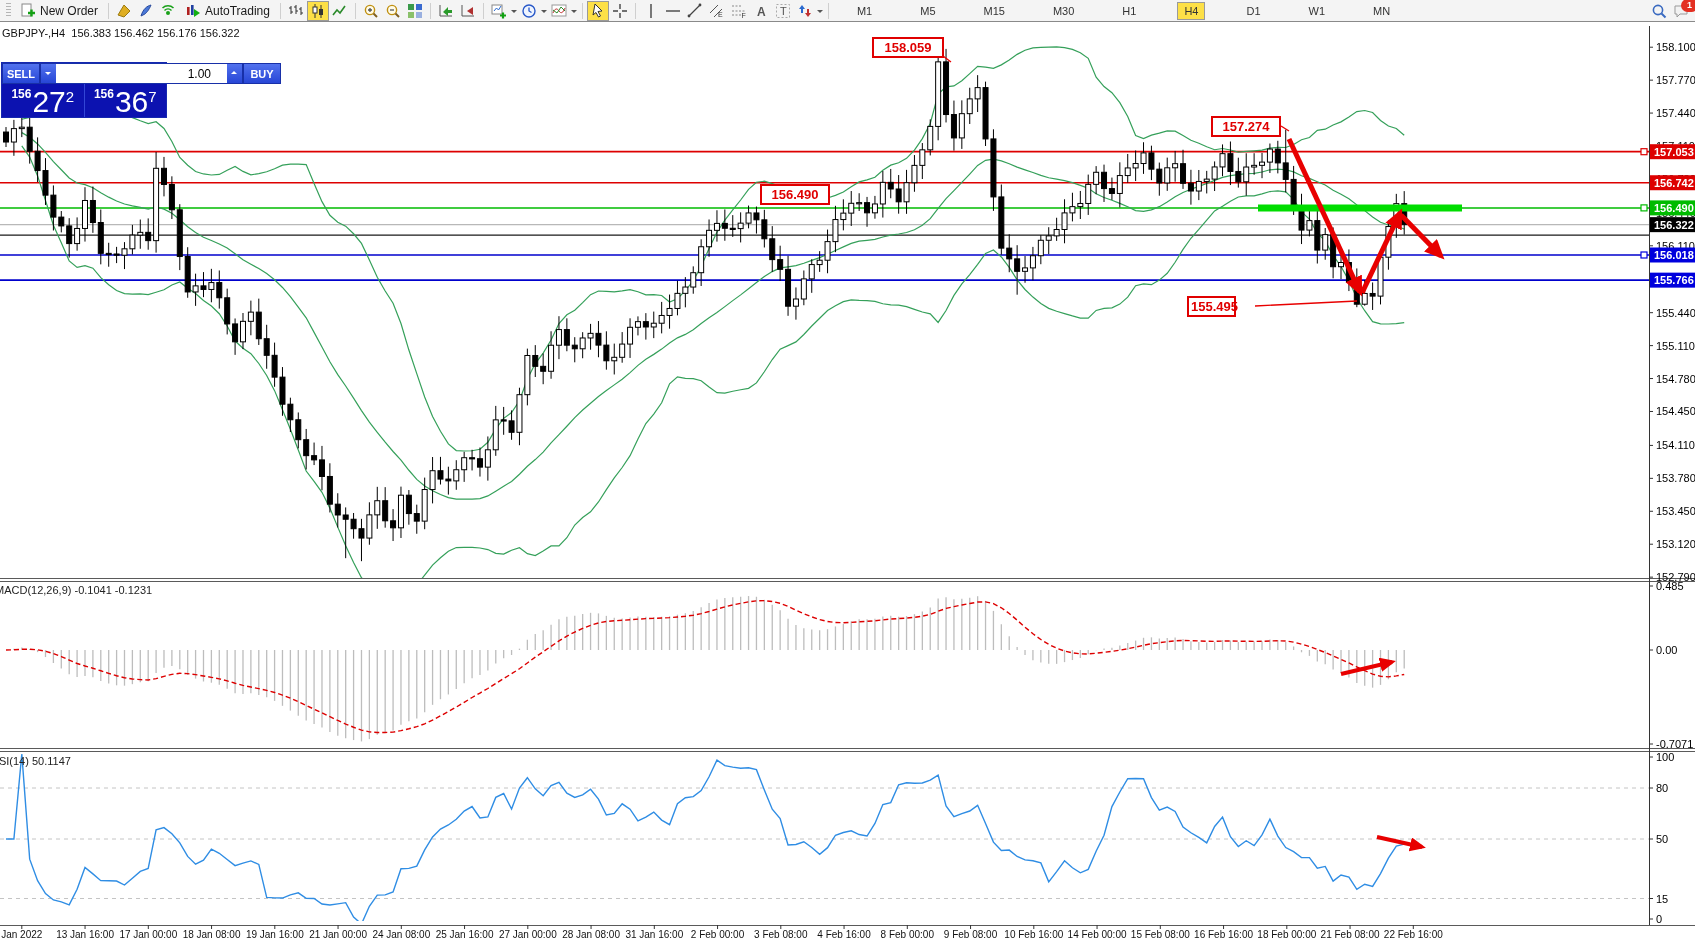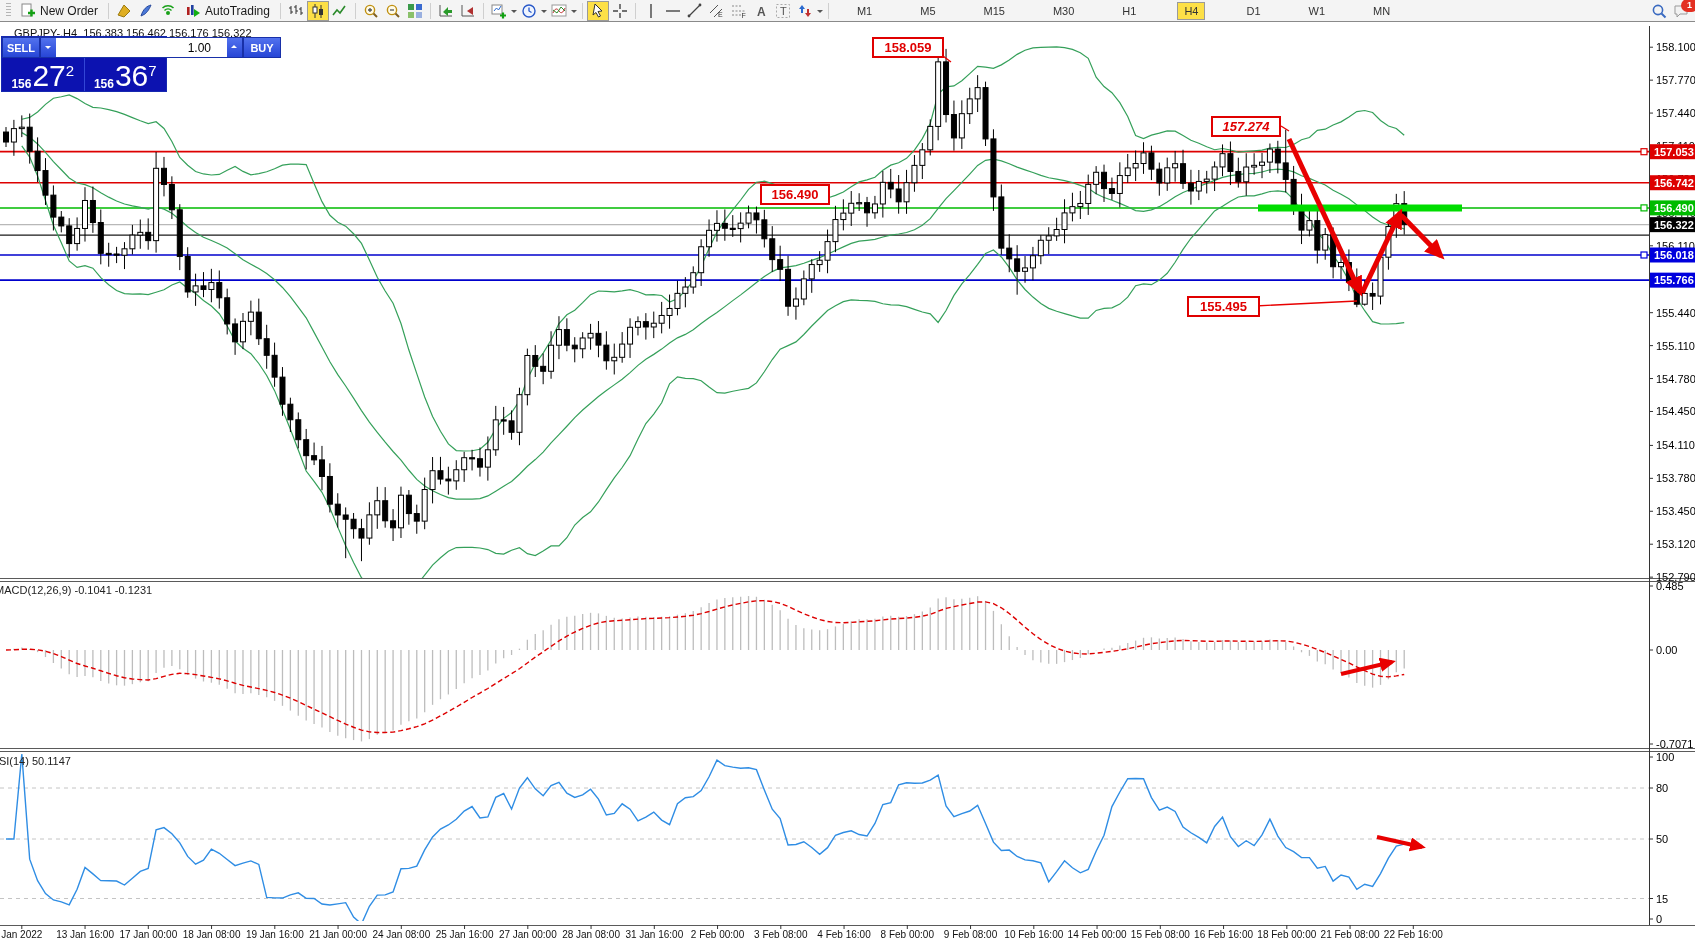--- a/index.html
+++ b/index.html
@@ -20,42 +20,42 @@
   .caret{width:0;height:0;border:3px solid transparent;border-top-color:#555;margin:5px 1px 0 1px}
   .tf{font:11px "Liberation Sans",sans-serif;color:#333;padding:2px 6px;margin:0 17px;
       border:1px solid transparent;background:transparent;height:18px;box-sizing:border-box;cursor:default}
   .spacer{flex:1}
   #chat-wrap{position:relative}
   .badge{position:absolute;top:-2px;right:-6px;min-width:13px;height:13px;border-radius:7px;
          background:#e33022;color:#fff;font:bold 9px/13px "Liberation Sans",sans-serif;
          text-align:center;padding:0 2px}
   
   #plot{position:absolute;top:0;left:0;z-index:1}
-  #symbol-line{position:absolute;top:27px;left:14px;font:11px "Liberation Sans",sans-serif;
+  #symbol-line{position:absolute;top:27px;left:2px;font:11px "Liberation Sans",sans-serif;
                color:#111;z-index:5;white-space:pre}
   #macd-label{position:absolute;top:584px;left:-5px;font:11px "Liberation Sans",sans-serif;color:#222;z-index:5;white-space:pre}
   #rsi-label{position:absolute;top:755px;left:-9px;font:11px "Liberation Sans",sans-serif;color:#222;z-index:5;white-space:pre}
   .callout{position:absolute;border:2px solid #e00000;background:#fff;color:#e00000;
            font:bold 13px/17px "Liberation Sans",sans-serif;text-align:center;z-index:10;padding:0 2px;box-sizing:border-box}
   
-  #trade-panel{position:absolute;top:36px;left:1px;width:166px;z-index:20;
+  #trade-panel{position:absolute;top:62px;left:1px;width:166px;z-index:20;
                border:1px solid #1628b0;background:#737373;box-sizing:border-box}
   .tp-row1{display:flex;height:21px}
   .tpbtn{flex:none;width:38px;background:linear-gradient(#5272ee,#2746d6);color:#fff;
          font:bold 11px "Liberation Sans",sans-serif;border:1px solid #1830a8;padding:0;cursor:default}
   .tp-vol{flex:1;display:flex;background:#fff;border:1px solid #1830a8;box-sizing:border-box}
   .spin{width:15px;flex:none;background:linear-gradient(#5272ee,#2746d6);border:none;position:relative;cursor:default}
   .spin i{position:absolute;left:4px;top:8px;width:0;height:0;border:3.5px solid transparent}
   .spin.dn i{border-top-color:#fff}
   .spin.up i{border-bottom-color:#fff;top:4px}
   .tp-input{flex:1;min-width:0;border:none;outline:none;text-align:right;
             font:12px "Liberation Sans",sans-serif;padding:0 16px 0 0}
   .tp-row2{display:flex;height:33px;background:#0c12b0}
   .tp-price{flex:1;display:flex;align-items:flex-end;justify-content:center;color:#fff;overflow:hidden}
-  .tp-price .pfx{font:bold 12px "Liberation Sans",sans-serif;padding-bottom:0;margin-right:1px}
+  .tp-price .pfx{font:bold 12px "Liberation Sans",sans-serif;padding-bottom:16px;margin-right:1px}
   .tp-price .big{font:30px "Liberation Sans",sans-serif;line-height:30px}
   .tp-price .sup{font:15px "Liberation Sans",sans-serif;padding-bottom:12px}
   .tp-div{width:1px;background:#3346d6}
 </style>
 </head>
 <body>
 
 <div id="toolbar">
     <div class="grip"></div>
     <button class="tbtn">
@@ -988,15 +988,15 @@
         <span class="big">36</span>
         <span class="sup">7</span>
     </div>
   </div>
 </div>
 
 <div id="macd-label">MACD(12,26,9) -0.1041 -0.1231</div>
 <div id="rsi-label">RSI(14) 50.1147</div>
 
 <div class="callout" style="left: 872px; top: 37px; width: 72px;">158.059</div>
-<div class="callout" style="left: 1211px; top: 116px; width: 70px; font-style: italic;">157.274</div>
+<div class="callout" style="left: 1211px; top: 116px; width: 70px;">157.274</div>
 <div class="callout" style="left: 760px; top: 184px; width: 70px;">156.490</div>
-<div class="callout" style="left: 1187px; top: 296px; width: 73px;">155.495</div>
+<div class="callout" style="left: 1187px; top: 296px; width: 49px;">155.495</div>
 
 </body></html>

